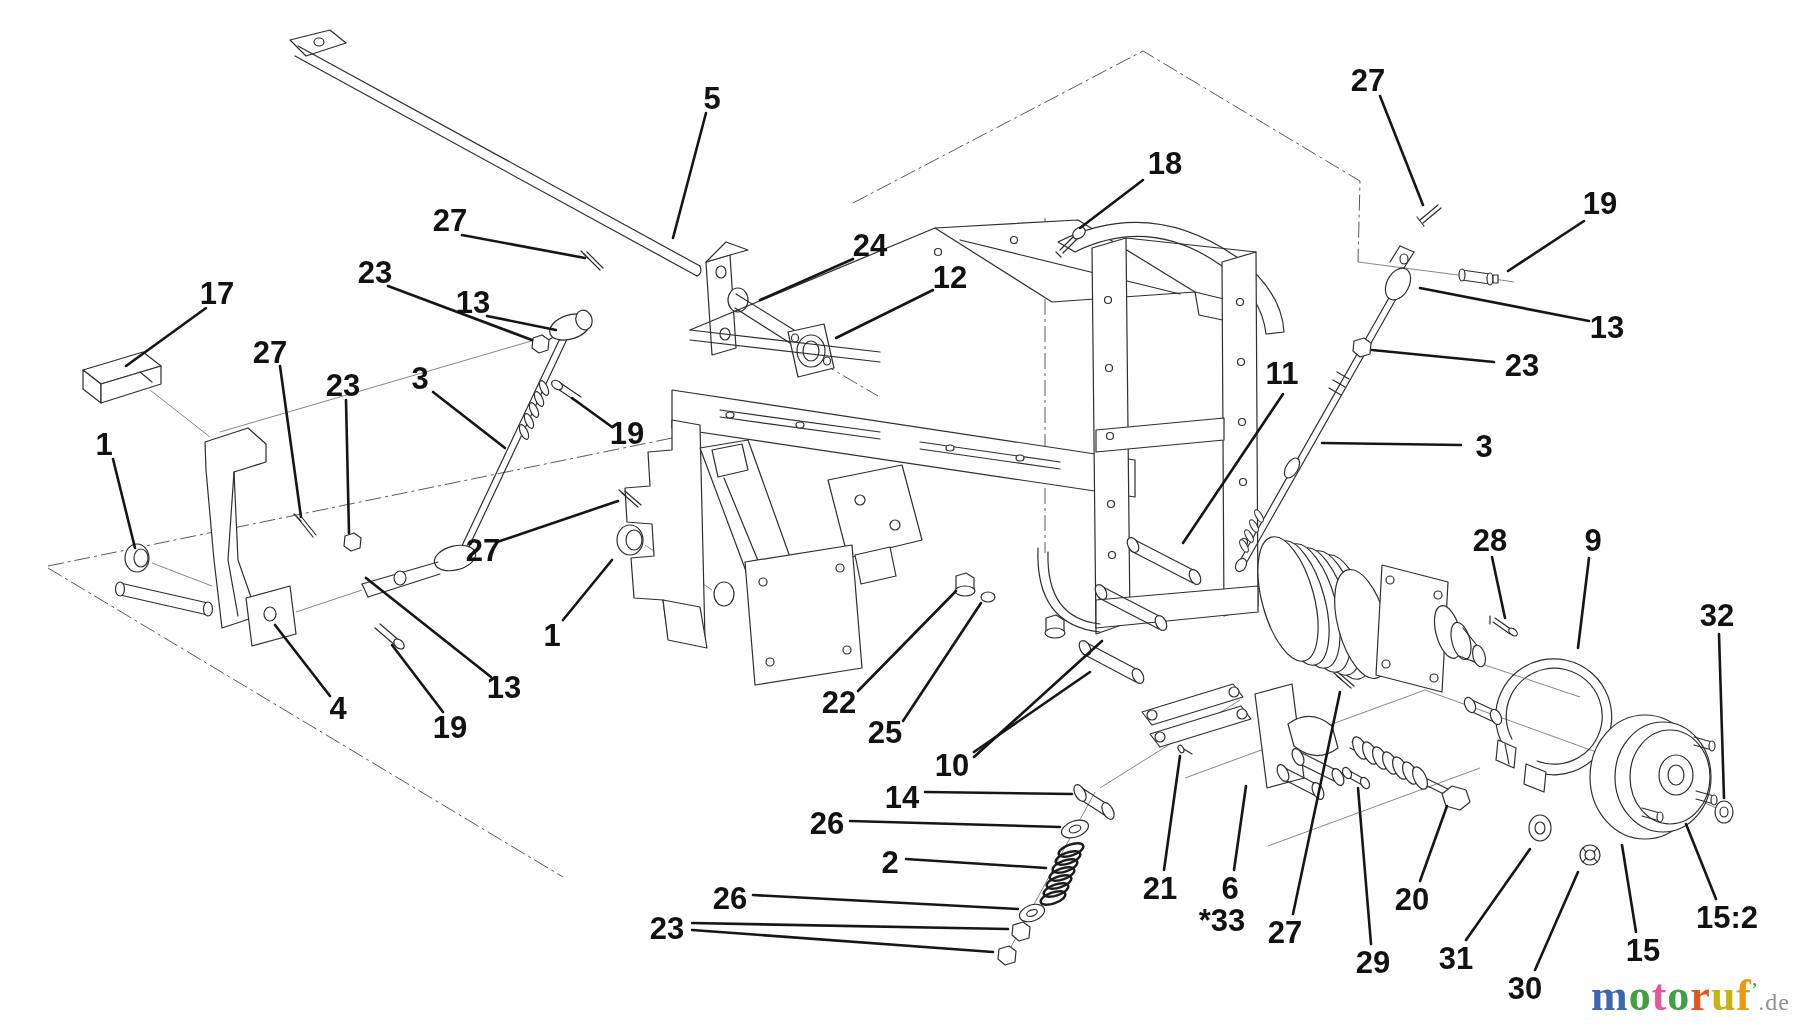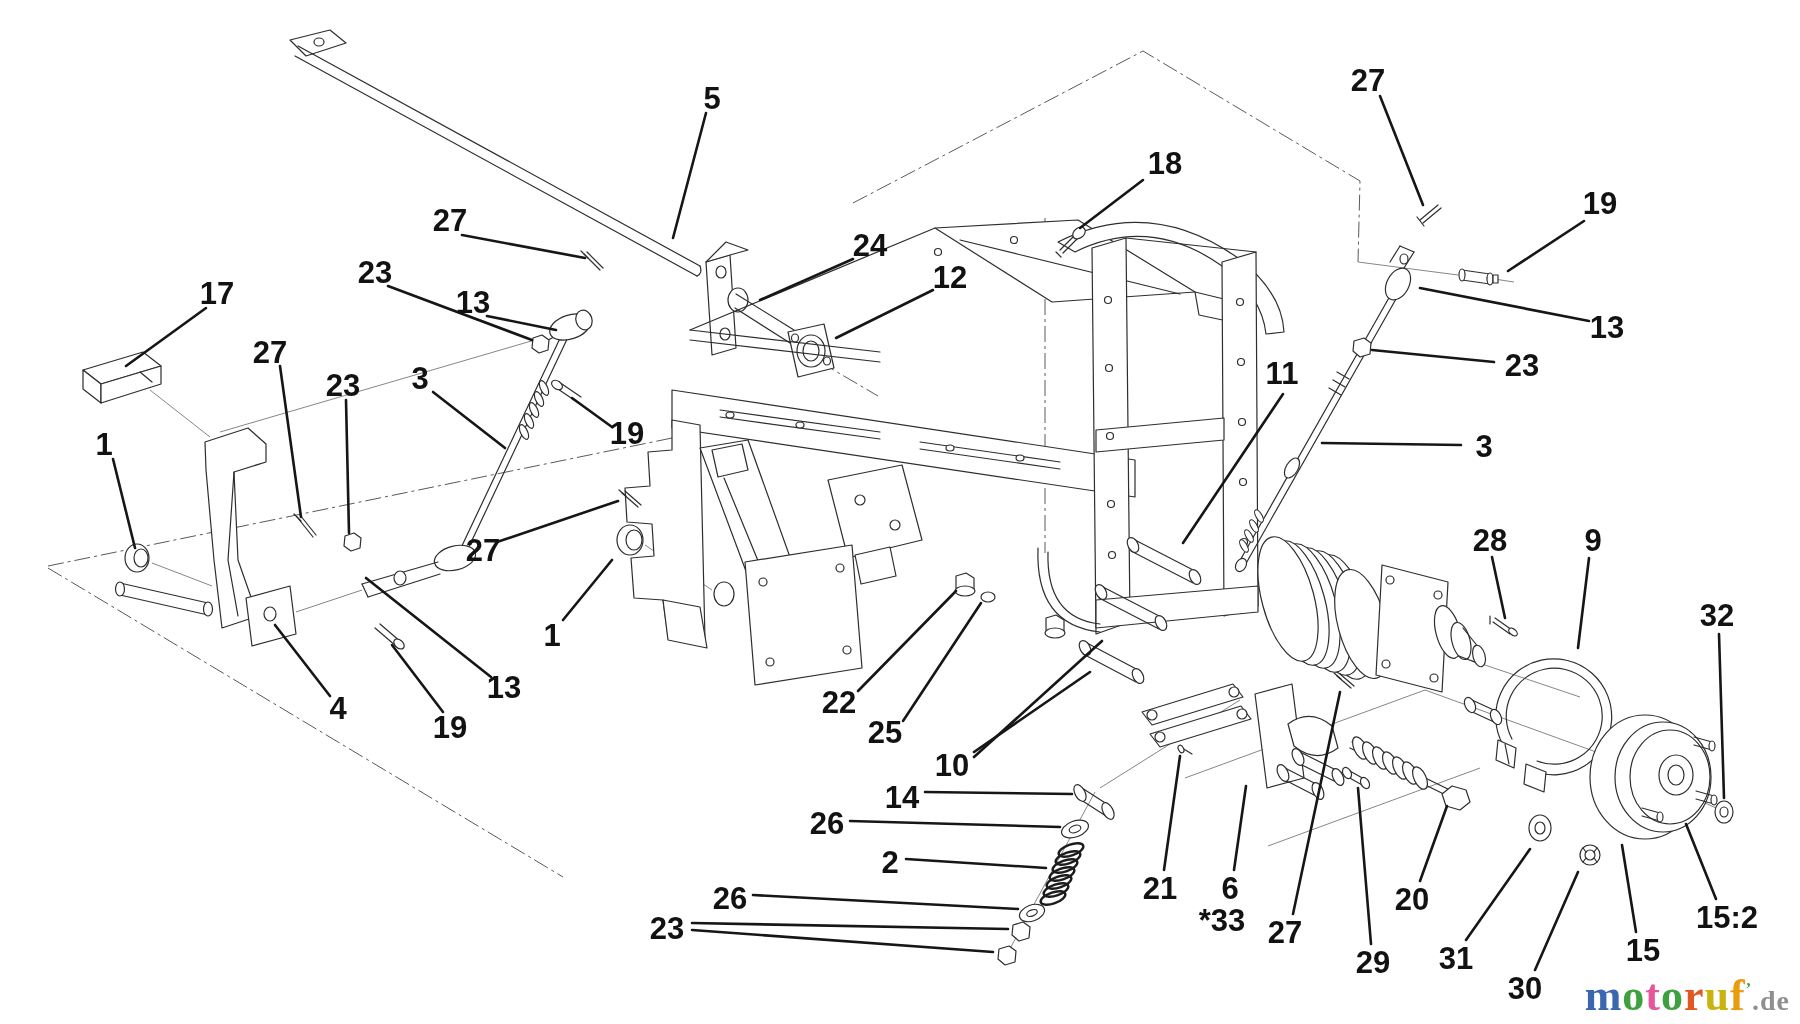--- a/index.html
+++ b/index.html
@@ -7,21 +7,21 @@
          font-family:"Liberation Sans", sans-serif;}
   .stage svg{position:absolute;left:0;top:0;}
   .part{fill:#ffffff;stroke:#2e2e2e;stroke-width:1.2;stroke-linejoin:round;}
   .ln{fill:none;stroke:#2e2e2e;stroke-width:1.2;stroke-linecap:round;}
   .thin{fill:none;stroke:#787878;stroke-width:0.9;}
   .phantom{fill:none;stroke:#5a5a5a;stroke-width:1;stroke-dasharray:16 4 3 4;}
   .callout-text{font-family:"Liberation Sans", sans-serif;font-weight:bold;font-size:31px;fill:#121212;}
   .leader{stroke:#161616;stroke-width:2.6;stroke-linecap:round;}
   .logo{position:absolute;right:10px;bottom:6px;font-family:"Liberation Serif", serif;
         font-weight:bold;font-size:44px;letter-spacing:1px;line-height:1;user-select:none;}
-  .logo .suffix{font-size:28px;color:#8f8f8f;font-weight:bold;}
+  .logo .suffix{font-size:24px;color:#8f8f8f;font-weight:normal;}
   .logo .sup{font-size:16px;vertical-align:super;}
 </style>
 </head>
 <body>
 
 <div class="stage">
 <svg width="1800" height="1024" viewBox="0 0 1800 1024">
 
   <g>
     <path class="phantom" d="M48,566 L755,421"></path>

